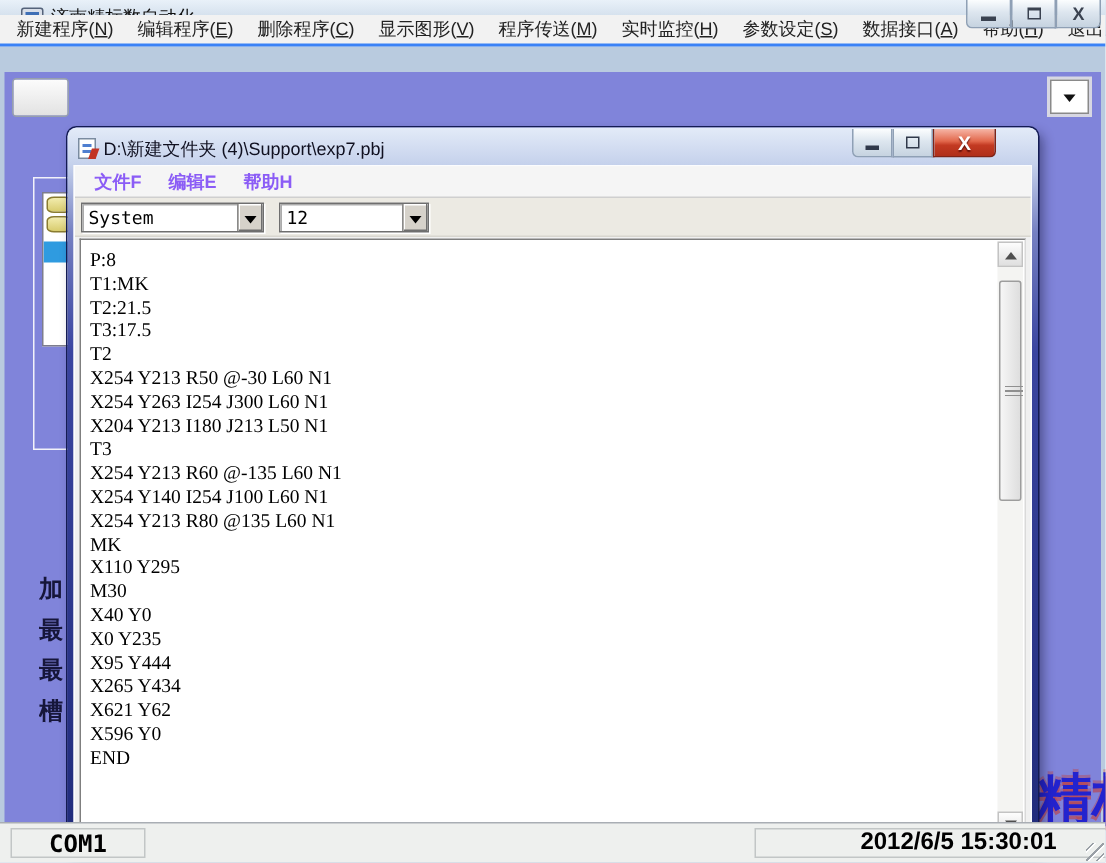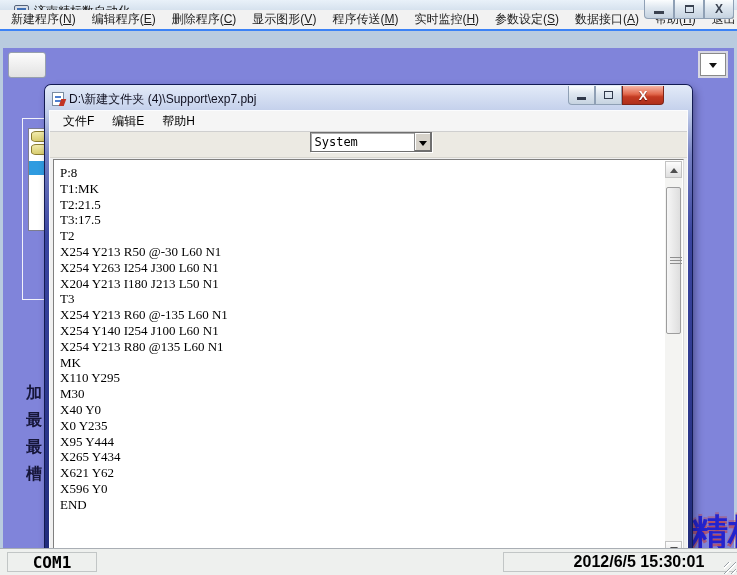--- a/index.html
+++ b/index.html
@@ -73,23 +73,23 @@
   .dbtn.close { width:42px; border-radius:0 0 4px 0; border-color:#7e2418;
     background:linear-gradient(#f6b5a6,#e2684c 45%,#c33a22 60%,#b02f1a); }
   .g-min-w { width:9px; height:3px; background:#30394a; margin-top:6px; }
   .g-max-w { width:9px; height:8px; border:1px solid #30394a; background:transparent; }
   .g-x { color:#fff; font-weight:bold; font-size:13px; line-height:1; text-shadow:0 1px 1px rgba(60,0,0,.7); }
 
   .d-content { position:absolute; left:4px; right:4px; top:25px; bottom:4px; background:#f0f0f0;
     border:1px solid #fbfcfe; }
   .d-menubar { height:21px; background:#f5f5f5; border-bottom:1px solid #cfcfcf; display:flex;
     align-items:center; padding-left:4px; font-size:12px; }
-  .d-menu-item { padding:2px 9px; color:#000000; }
+  .d-menu-item { padding:2px 9px; color:#8b5cf6;font-weight:bold; }
   .d-toolbar { height:26px; background:#eceae3; border-bottom:1px solid #d8d6cf; display:flex;
-    align-items:center; padding-left:4px; gap:10px;flex-direction:column; }
+    align-items:center; padding-left:4px; gap:10px; }
   .combo { height:20px; background:#fff; border:1px solid #6f6f6f; display:flex; align-items:stretch;
     box-shadow:inset 1px 1px 0 rgba(70,70,70,.45), 1px 1px 0 #fff; }
   .combo .txt { flex:1; font-family:"DejaVu Sans Mono", monospace; font-size:12px; padding:2px 0 0 4px; color:#000; overflow:hidden; }
   .combo .btn { width:17px; background:#d6d2ca; border-left:1px solid #8a8a8a;
     box-shadow:inset -1px -1px 0 #6f6f6f, inset 1px 1px 0 #fff; display:flex; align-items:flex-start; justify-content:center; }
   .combo .btn .tri { width:0; height:0; border:4px solid transparent; border-top:5px solid #000; margin-top:8px; }
   .combo.font-combo { width:122px; }
   .combo.size-combo { width:100px; }
 
   .d-textarea { position:absolute; top:48px; left:3px; right:3px; bottom:3px; background:#fff;
@@ -197,20 +197,26 @@
     <div class="d-content">
       <div class="d-menubar" id="editor-menu">
           <div class="d-menu-item">文件F</div>
           <div class="d-menu-item">编辑E</div>
           <div class="d-menu-item">帮助H</div>
         </div>
 
       <div class="d-toolbar">
         <div class="combo font-combo">
           <div class="txt">System</div>
+          <div class="btn">
+              <div class="tri"></div>
+            </div>
+        </div>
+        <div class="combo size-combo">
+          <div class="txt">12</div>
           <div class="btn">
               <div class="tri"></div>
             </div>
         </div>
       </div>
 
       <div class="d-textarea">
         <div class="code" id="code-area">P:8
 T1:MK
 T2:21.5

